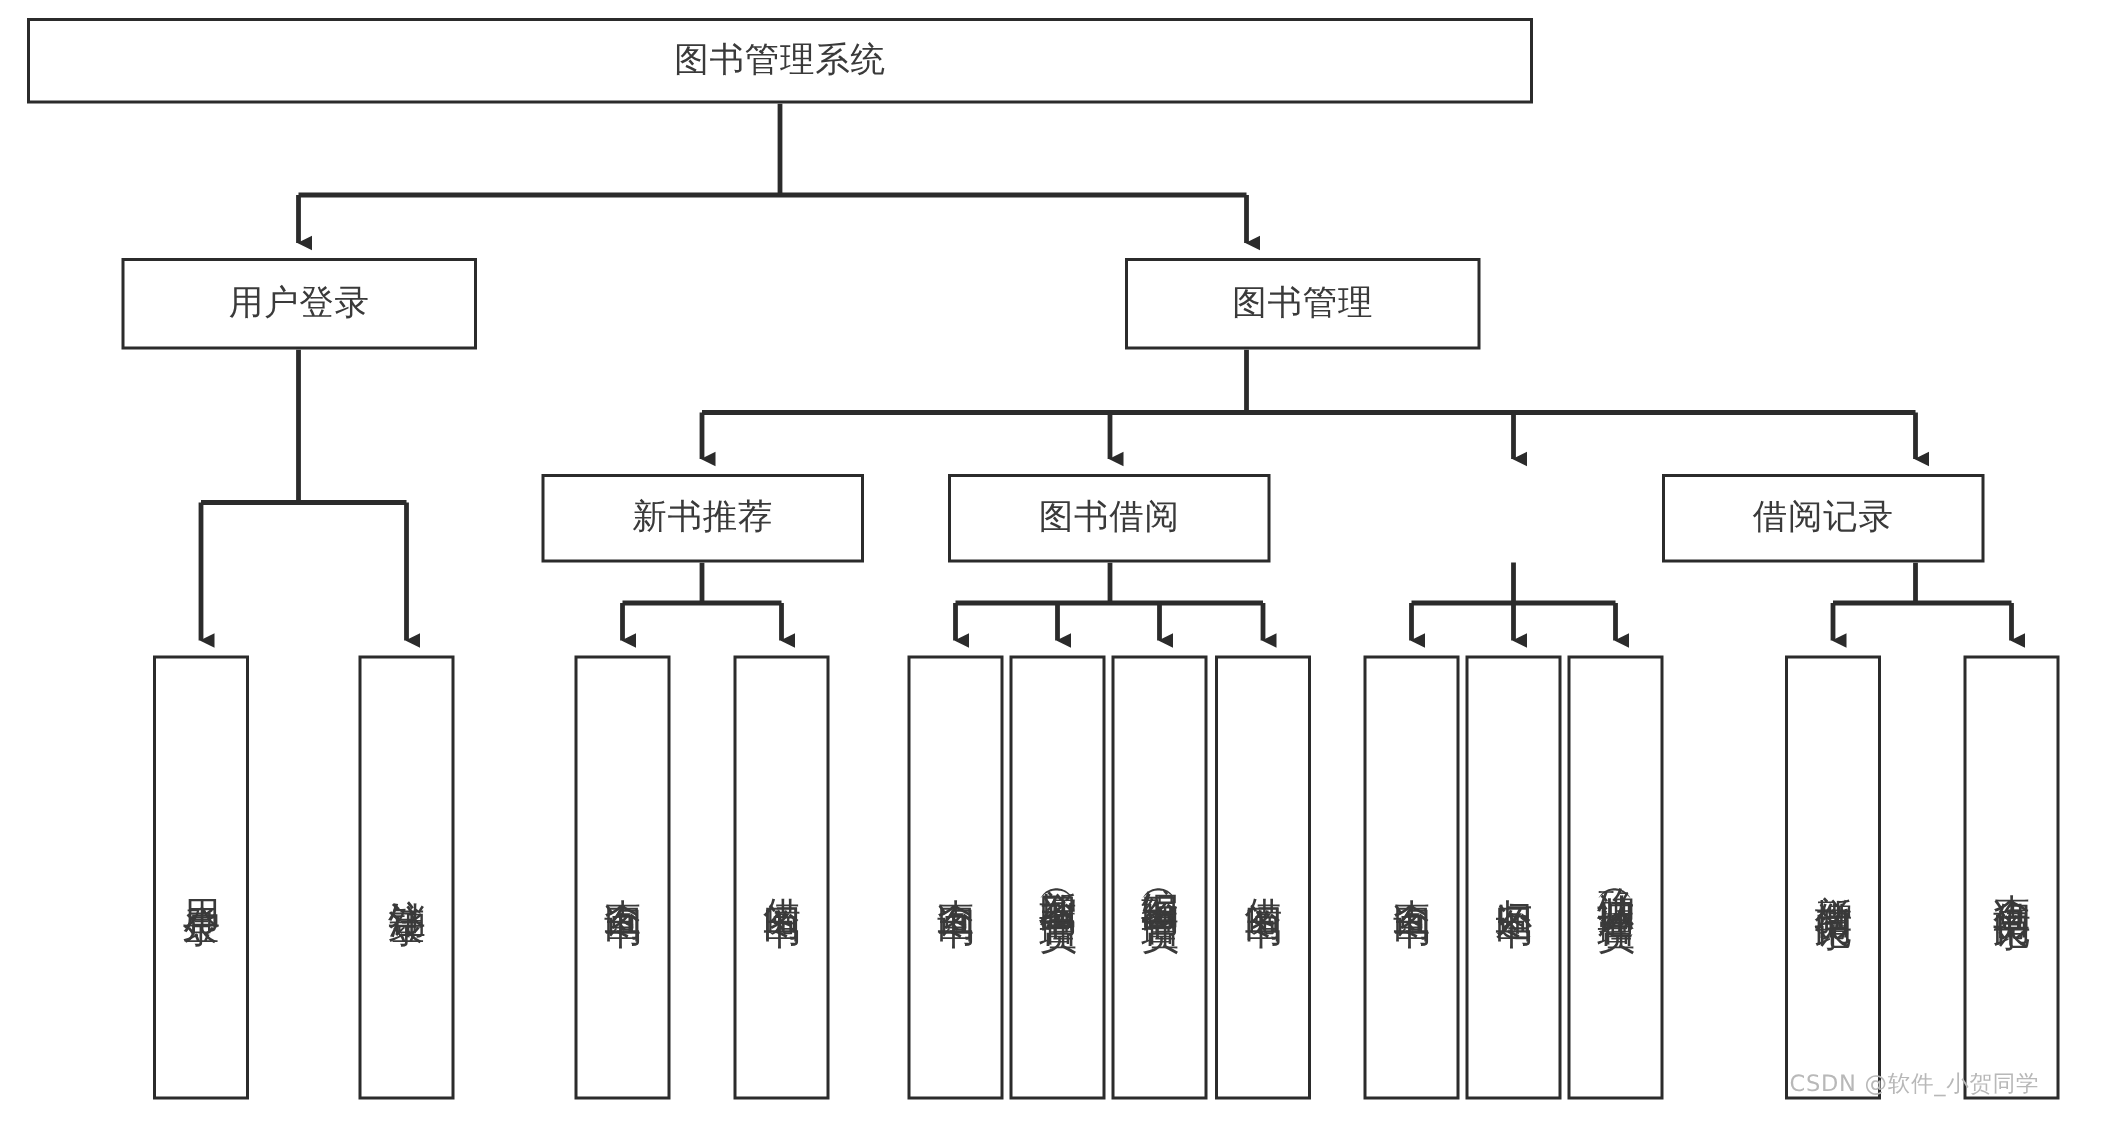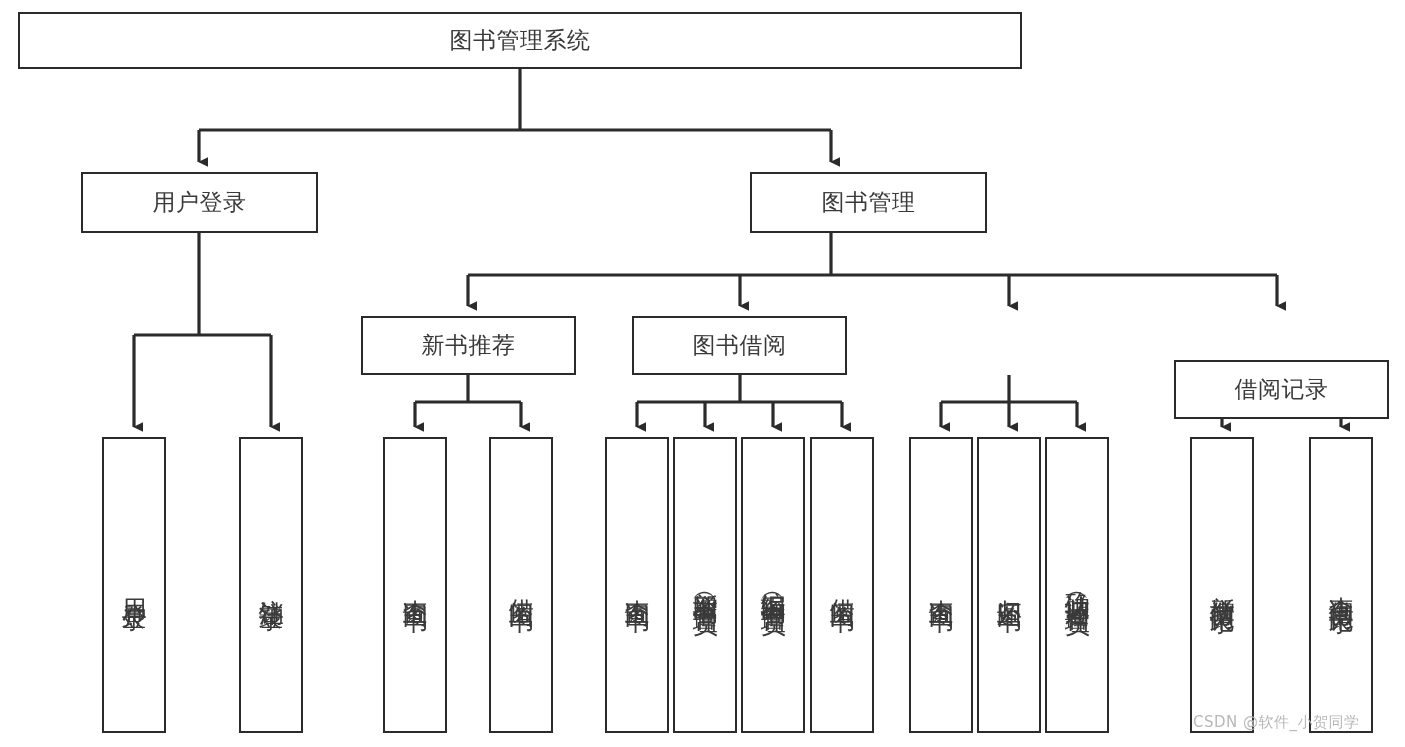--- a/index.html
+++ b/index.html
@@ -138,21 +138,21 @@
   <div class="node h-node" style="left:712px; top:172px; width:237px; height:61px;margin-left:38px;">
     <span class="lbl">图书管理</span>
   </div>
 
   <div class="node h-node" style="left:632px; top:316px; width:215px; height:59px;">
     <span class="lbl">图书借阅</span>
   </div>
   <div class="node h-node" style="left:361px; top:316px; width:215px; height:59px;">
     <span class="lbl">新书推荐</span>
   </div>
-  <div class="node h-node" style="left:1174px; top:316px; width:215px; height:59px;margin-top:44px;">
+  <div class="node h-node" style="left:1108px; top:316px; width:215px; height:59px;">
     <span class="lbl">借阅记录</span>
   </div>
 
   <div class="node v-node" style="left:102px; top:437px; width:64px; height:296px;">
     <span class="lbl">用户登录</span>
   </div>
   <div class="node v-node" style="left:239px; top:437px; width:64px; height:296px;">
     <span class="lbl">注销登录</span>
   </div>
 

